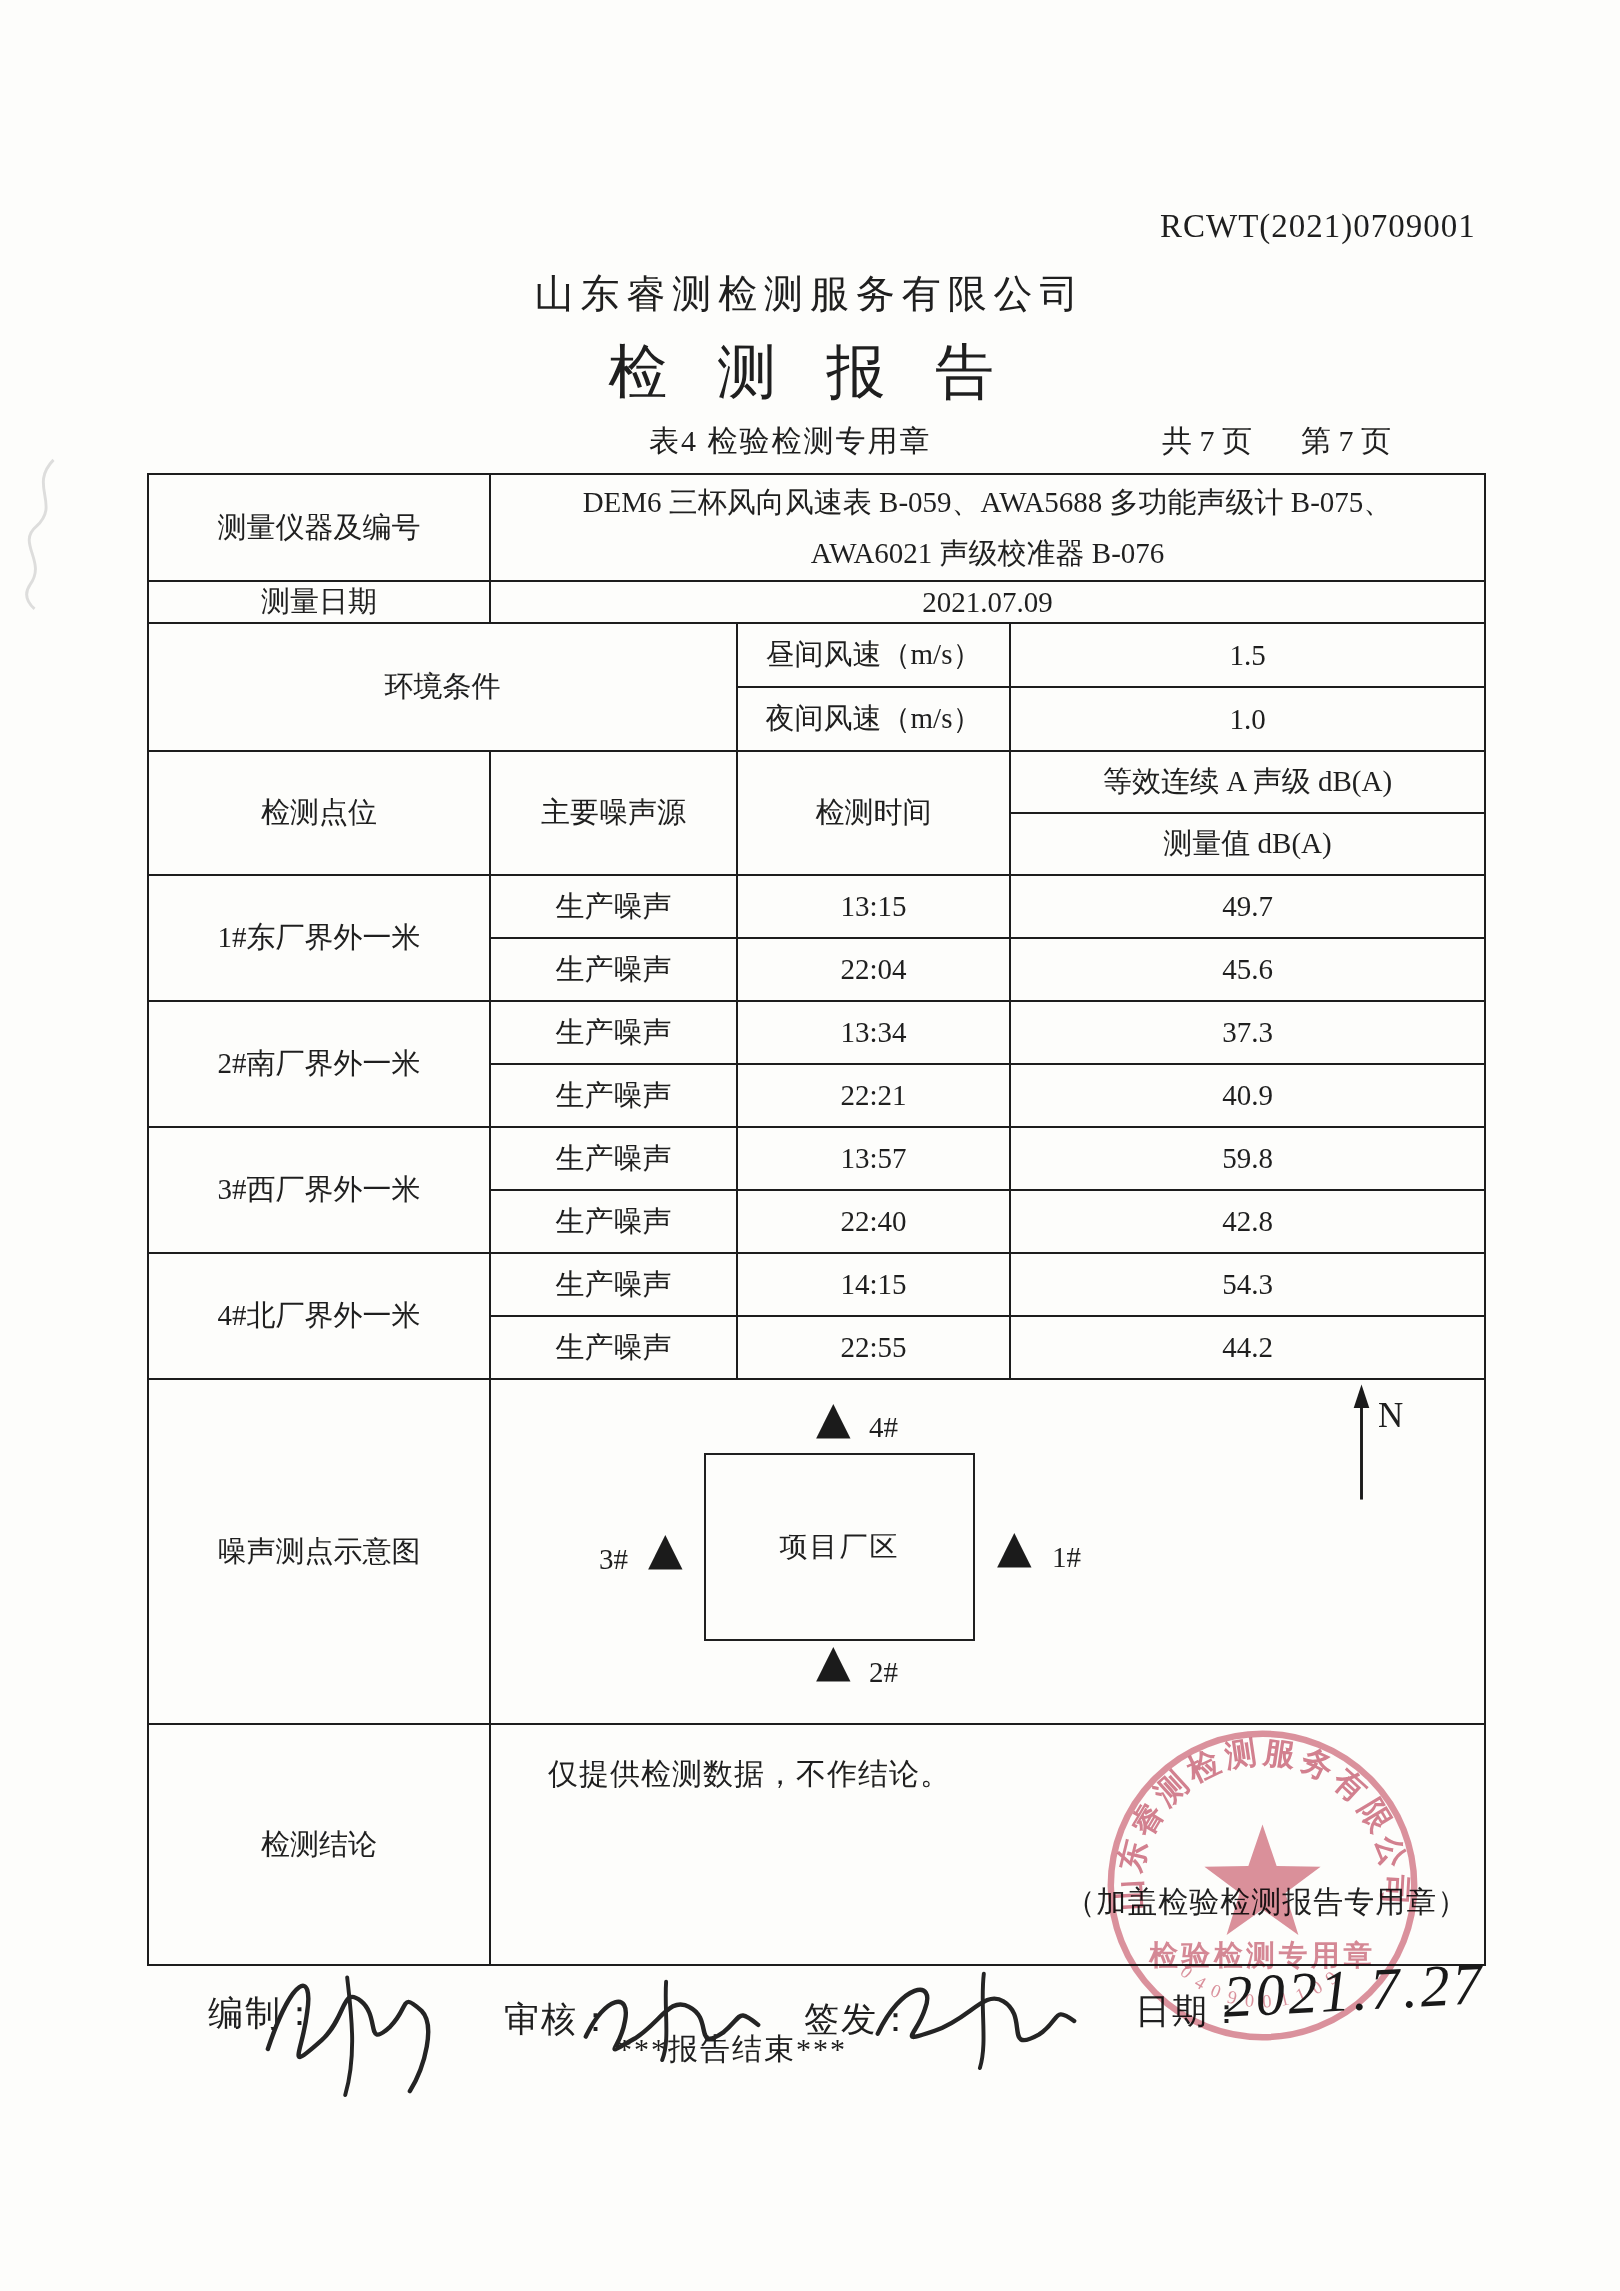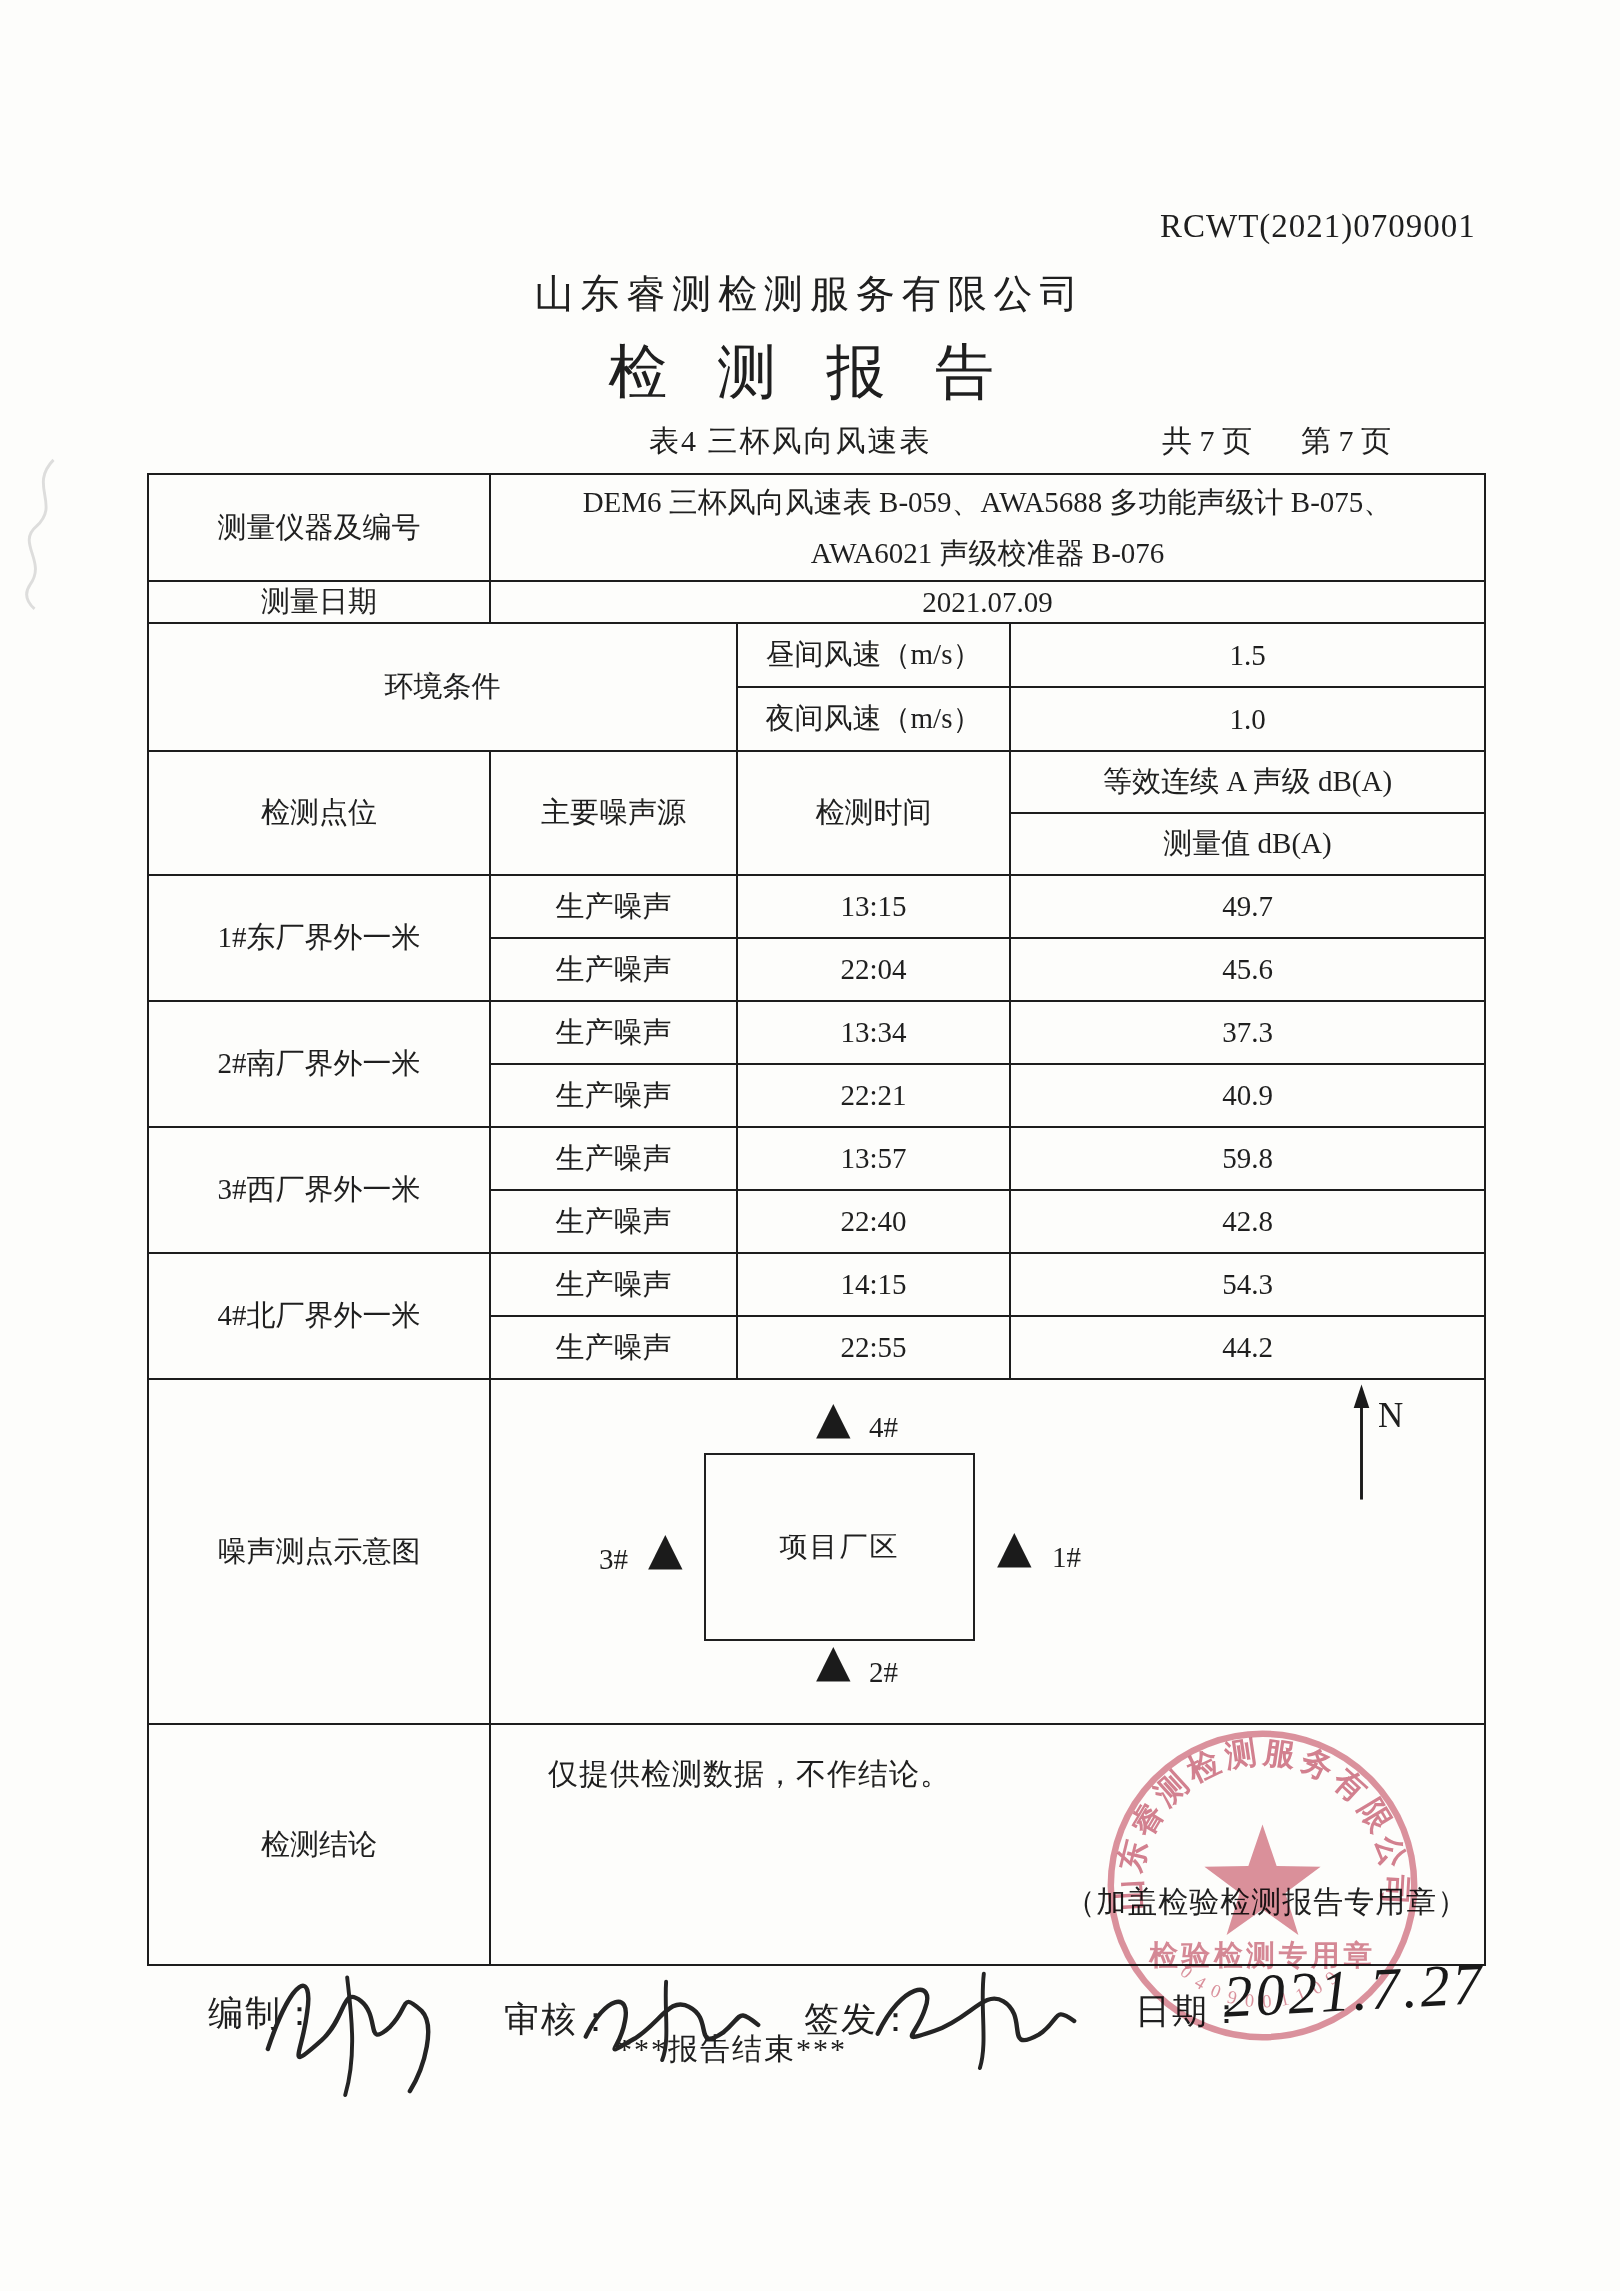--- a/index.html
+++ b/index.html
@@ -62,21 +62,21 @@
 
 <div class="page">
 
   <svg class="abs artifact" width="78" height="167" viewBox="0 0 80 170">
     <path d="M38,8 C16,38 52,52 30,78 C12,98 46,112 32,138 C26,150 34,158 40,162" fill="none" stroke="#c4c4c4" stroke-width="3" transform="rotate(8 40 85)"></path>
   </svg>
 
   <div class="abs doc-no">RCWT(2021)0709001</div>
   <div class="abs company">山东睿测检测服务有限公司</div>
   <div class="abs title">检  测  报  告</div>
-  <div class="abs subtitle">表4  三杯风向风速表</div>
+  <div class="abs subtitle">表4  检验检测专用章</div>
   <div class="abs pagination">
     <span>共 7 页</span><span>第 7 页</span>
   </div>
 
   <table class="report">
     <colgroup>
         <col style="width:342px">
         <col style="width:247px">
         <col style="width:273px">
         <col style="width:475px">

